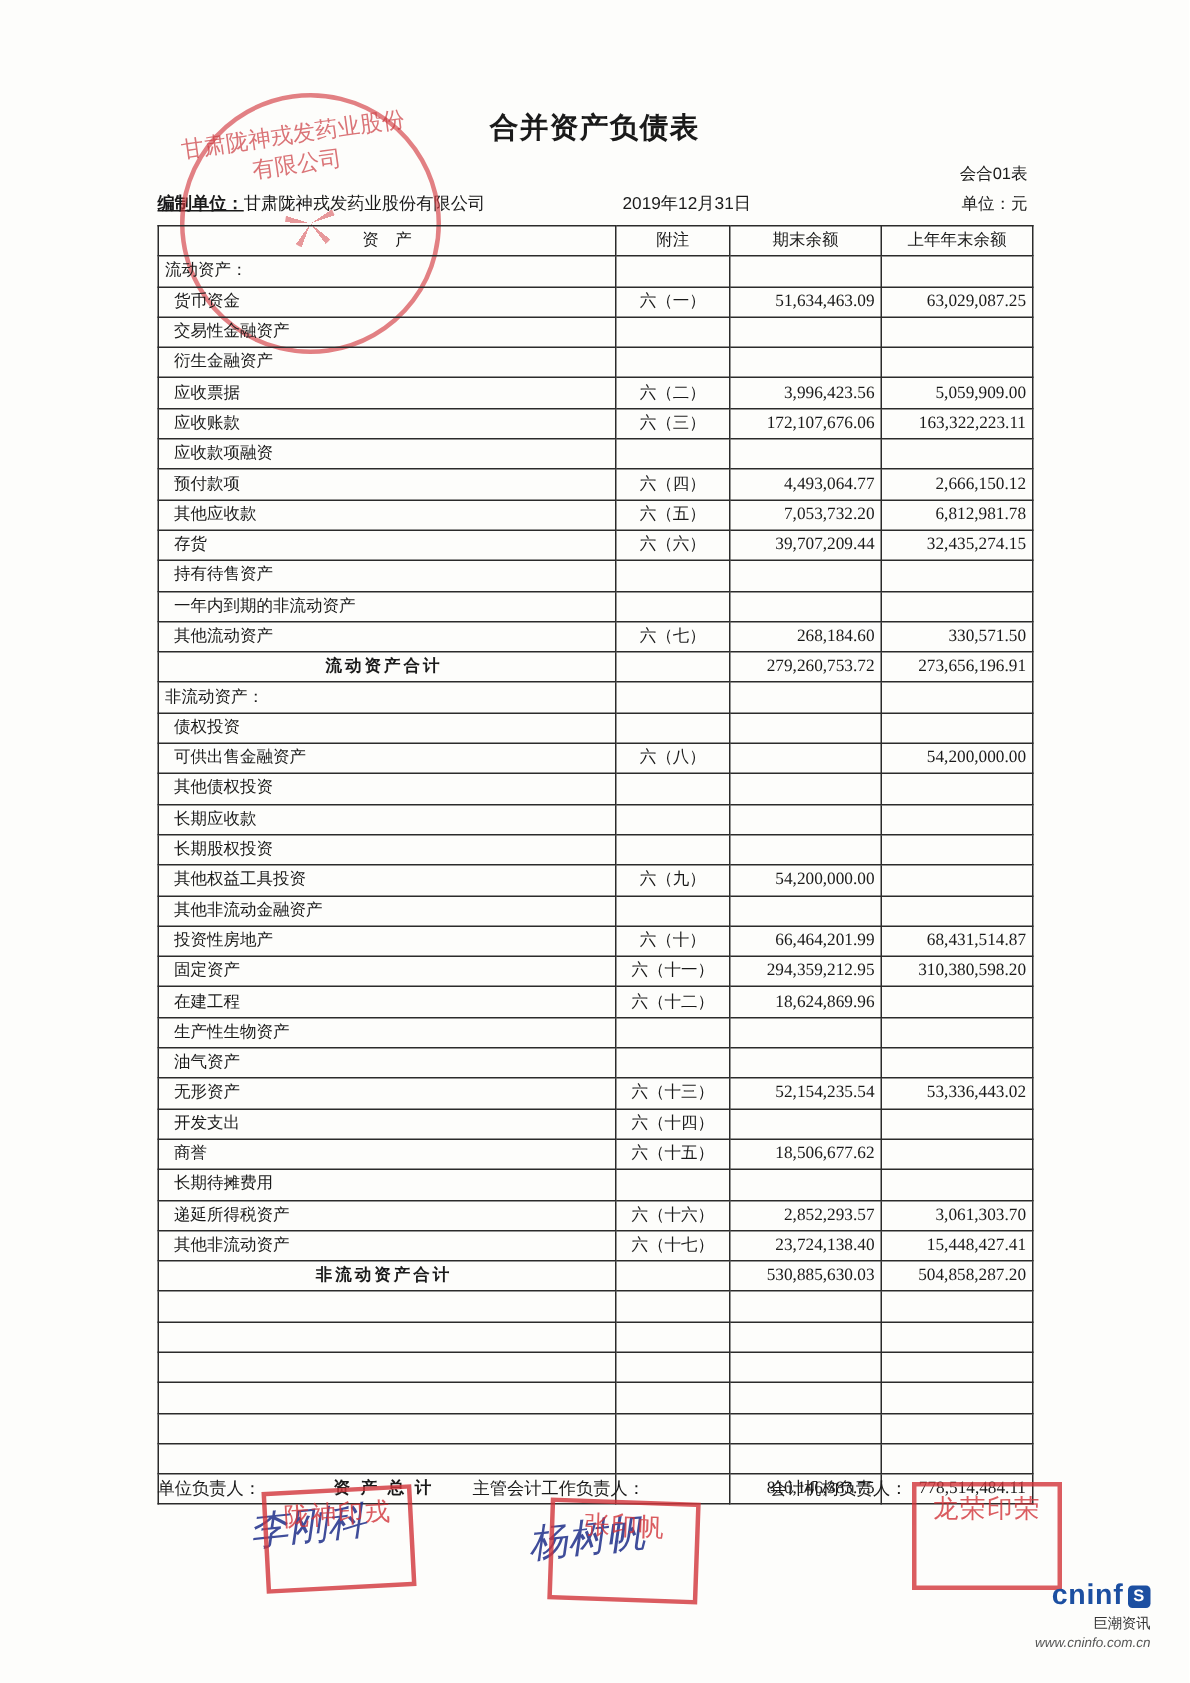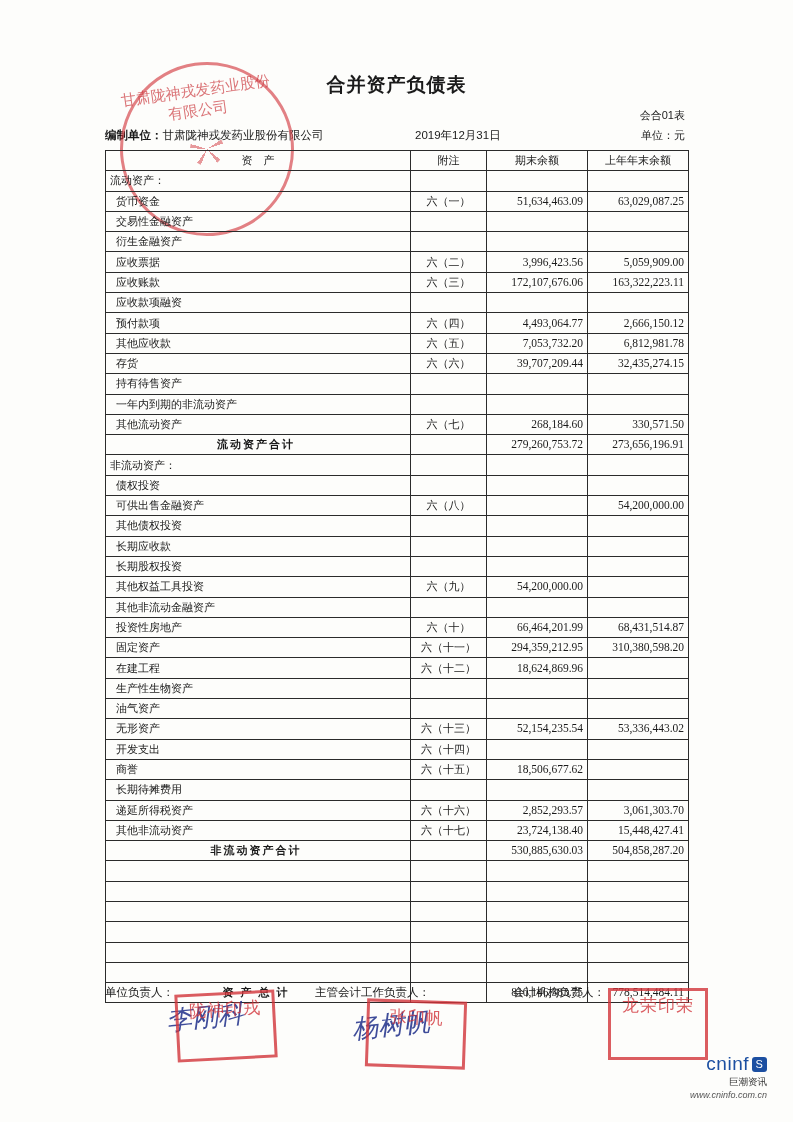--- a/index.html
+++ b/index.html
@@ -48,21 +48,21 @@
     left: 105px;
     width: 580px;
     font-size: 11.5px;
   }
   .meta-left {
     position: absolute;
     left: 0;
     top: 0;
     white-space: nowrap;
   }
-  .meta-left b { font-weight: bold; }
+  .meta-left b { font-weight: bold; text-decoration: underline; }
   .meta-date {
     position: absolute;
     left: 310px;
     top: 0;
     white-space: nowrap;
   }
 
   table.bs {
     position: absolute;
     top: 150px;
@@ -176,21 +176,21 @@
 
   .brand {
     position: absolute;
     right: 26px;
     bottom: 22px;
     text-align: right;
   }
   .brand-name {
     color: #1c4fa1;
     font-size: 19px;
-    font-weight: normal;
+    font-weight: bold;
     letter-spacing: .5px;
   }
   .brand-name .mark {
     display: inline-block;
     width: 15px; height: 15px;
     background: #1c4fa1;
     color: #fff;
     border-radius: 3px;
     font-size: 11px;
     line-height: 15px;

